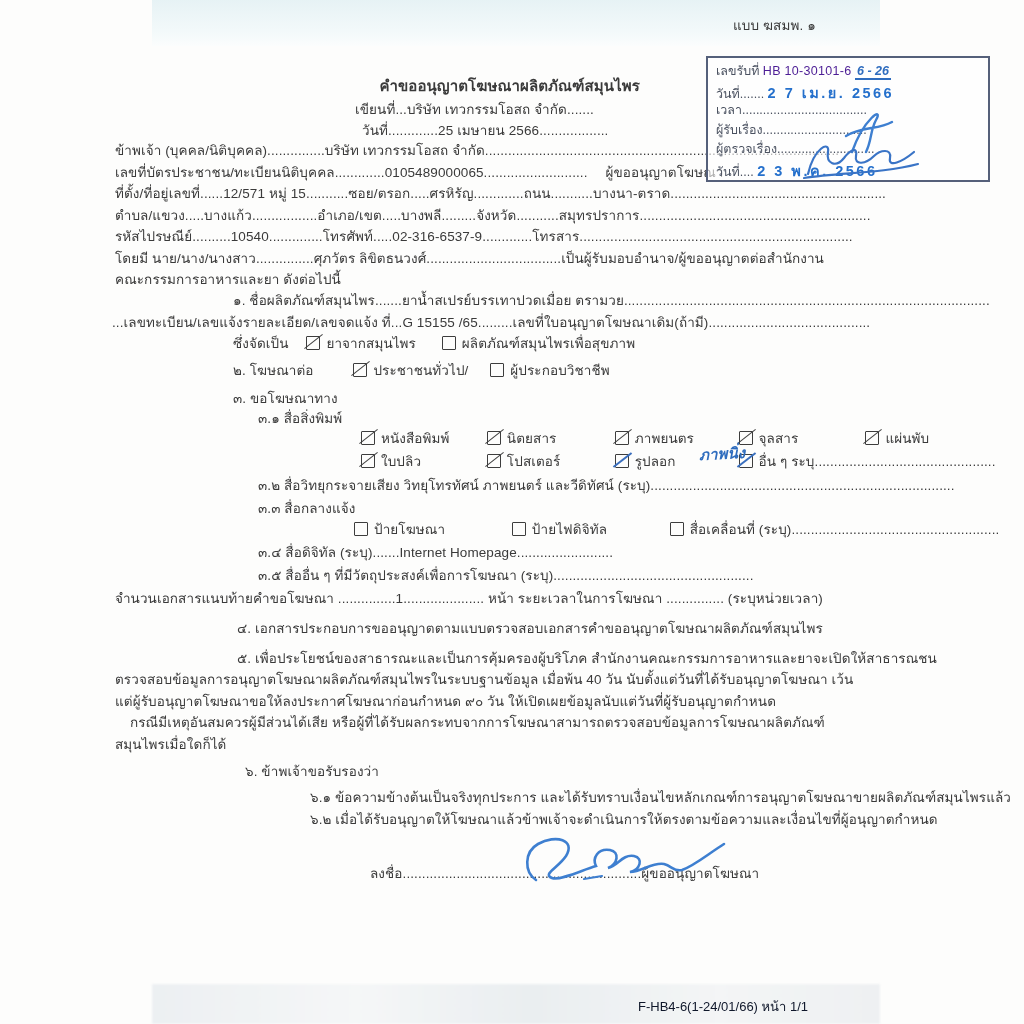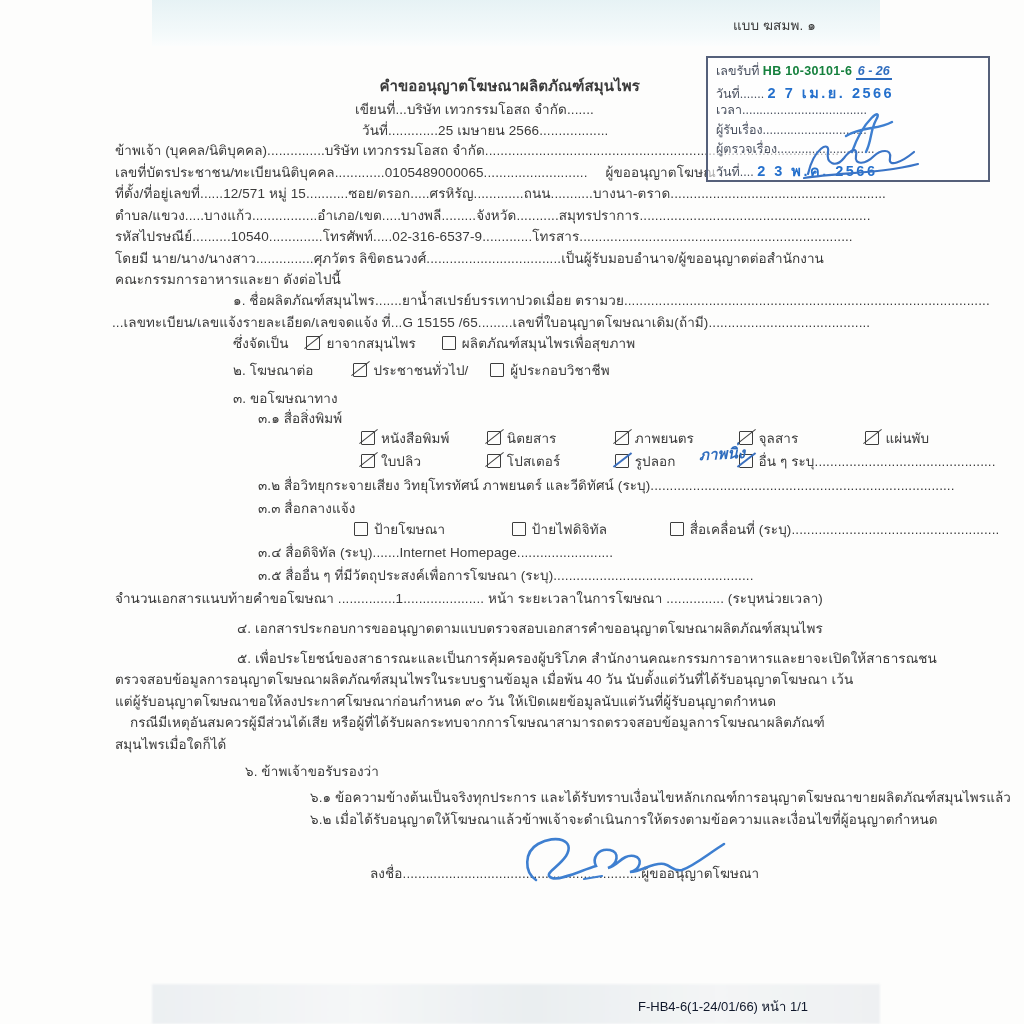--- a/index.html
+++ b/index.html
@@ -13,21 +13,21 @@
     background:linear-gradient(180deg,#e4f1f4,#f2f9fa 70%,#fbfdfd);opacity:.9;}
   .scan-band-bottom{position:absolute;left:152px;top:984px;width:728px;height:40px;opacity:.8;
     background:linear-gradient(90deg,#e9edf0 0%,#f4f6f7 28%,#e6ebee 52%,#f2f4f5 78%,#ebeef0 100%);
     filter:blur(1.2px);}
   .footer{position:absolute;left:638px;top:996px;font-size:13px;color:#0f172a;z-index:2;}
   
   .stamp{position:absolute;left:706px;top:56px;width:284px;height:126px;
     border:2px solid #55607a;background:rgba(255,255,255,.6);box-sizing:border-box;
     padding:3px 8px;font-size:12.5px;color:#4a5160;z-index:3;}
   .stamp-row{position:relative;height:19.5px;white-space:nowrap;}
-  .stamp-print{color:#15803d;font-weight:bold;letter-spacing:.3px;}
+  .stamp-print{color:#4c1d95;font-weight:normal;letter-spacing:.3px;}
   .stamp-blue{color:#2570cc;font-weight:bold;letter-spacing:2.5px;font-size:14.5px;}
   .hand{color:#2e6cbe;font-style:italic;font-weight:600;}
   .hand-receipt{color:#2e6cbe;font-style:italic;font-weight:700;border-bottom:2px solid #2e6cbe;padding:0 2px;}
   .sig-svg{position:absolute;z-index:4;}
   
   .cb{display:inline-block;width:12px;height:12px;border:1.7px solid #3d3d3d;border-radius:1px;
       position:relative;vertical-align:-2px;margin-right:6px;}
   .cb.checked::after{content:"";position:absolute;left:-5px;top:4px;width:23px;height:0;
       border-top:1.8px solid #3d3d3d;transform:rotate(-38deg);}
   .cb.checked.pen::after{border-top:2px solid #3a6fbe;}

